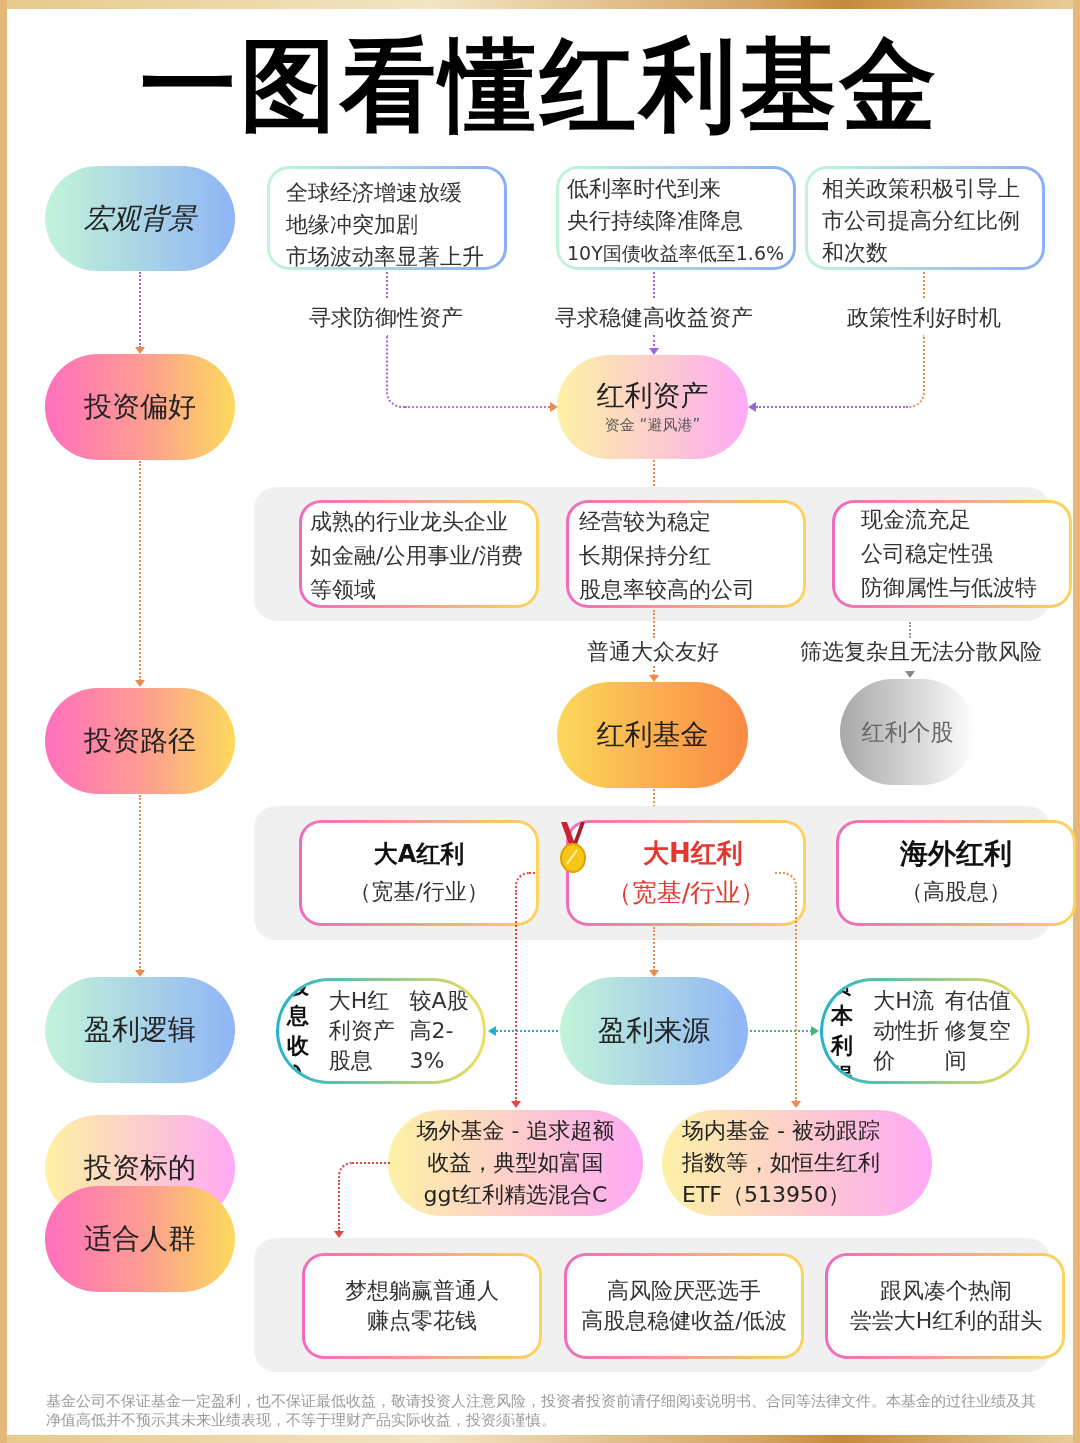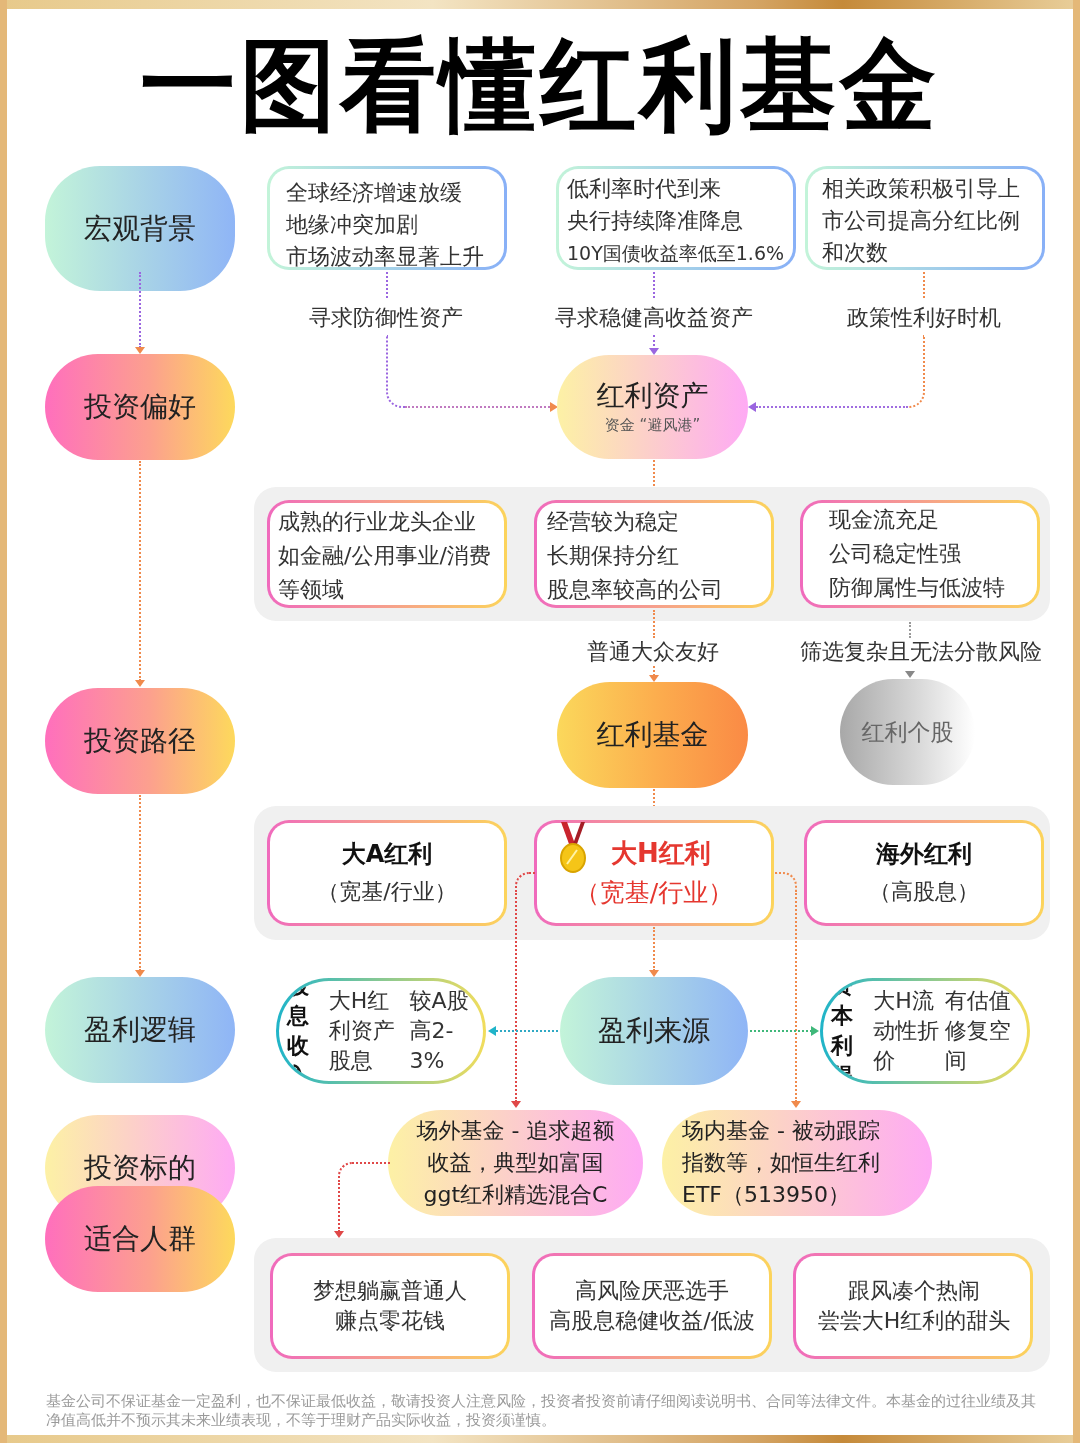--- a/index.html
+++ b/index.html
@@ -17,21 +17,21 @@
     letter-spacing: 4px; color: #000; line-height: 110px; transform: scaleY(1.05); }
   .pill { position: absolute; border-radius: 55px; display: flex; flex-direction: column;
     align-items: center; justify-content: center; font-size: 28px; color: #222; }
   .g-blue { background: linear-gradient(90deg, #c3f4d9 0%, #a9d4e6 50%, #8fb5f6 100%); }
   .g-pink { background: linear-gradient(90deg, #ff6fbd 0%, #fca08e 55%, #fdd95c 100%); }
   .g-yp { background: linear-gradient(90deg, #fdf1a5 0%, #fcd1c8 45%, #feaaf4 100%); }
   .g-orange { background: linear-gradient(90deg, #fbd85b 0%, #fcab4d 55%, #fa8a45 100%); }
   .g-gray { background: linear-gradient(90deg, #a8a8a8 0%, #d6d6d6 55%, #ffffff 100%); }
 
   .box-blue { position: absolute; border-radius: 22px; padding: 3px; background: linear-gradient(90deg, #c3f4d9, #88b0f7); }
-  .box-pink { position: absolute; border-radius: 22px; padding: 3px; background: linear-gradient(90deg, #f06abd, #fcd45b); }
+  .box-pink { position: absolute; border-radius: 22px; padding: 3px; background: linear-gradient(90deg, #f06abd, #fcd45b); margin-left: 32px; }
   .box-teal { position: absolute; border-radius: 55px; padding: 3px; background: linear-gradient(90deg, #1fb4c9, #f2dd5c); }
   .inner { width: 100%; height: 100%; background: #fff; border-radius: 19px; padding: 6px 14px;
     font-size: 22px; line-height: 34px; color: #333; overflow: hidden; }
   .inner.center { display: flex; flex-direction: column; align-items: center; justify-content: center; text-align: center; }
   .box-teal .inner { border-radius: 52px; display: flex; flex-direction: row; align-items: center; justify-content: center; padding: 0 8px; line-height: 30px; }
 
   .panel { position: absolute; background: #f0f0f0; border-radius: 22px; }
   .label { position: absolute; font-size: 22px; color: #333; text-align: center; white-space: nowrap; }
   .vline { position: absolute; width: 0; border-left: 2px dotted #f08a4c; }
   .vline.purple { border-left-color: #9b66e0; }
@@ -57,21 +57,21 @@
 </head>
 <body>
 
 <div class="frame-top"></div>
 <div class="frame-bottom"></div>
 <div class="frame-left"></div>
 <div class="frame-right"></div>
 
 <h1 class="title">一图看懂红利基金</h1>
 
-<div class="pill g-blue" style="left:45px;top:166px;width:190px;height:125px;">
+<div class="pill g-blue" style="left:45px;top:166px;width:190px;height:105px;font-style:italic;">
     <span>宏观背景</span>
   </div>
 <div class="pill g-pink" style="left:45px;top:354px;width:190px;height:106px;">
     <span>投资偏好</span>
   </div>
 <div class="pill g-pink" style="left:45px;top:688px;width:190px;height:106px;">
     <span>投资路径</span>
   </div>
 <div class="pill g-blue" style="left:45px;top:977px;width:190px;height:106px;">
     <span>盈利逻辑</span>
@@ -188,21 +188,21 @@
   </div>
 </div>
 <svg class="medal" style="left:556px;top:822px;" width="34" height="52" viewBox="0 0 34 52">
   <path d="M5 0 L13 22 L19 22 L11 0 Z" fill="#c9242e"></path>
   <path d="M25 0 L17 22 L21 22 L29 0 Z" fill="#a51d26"></path>
   <ellipse cx="17" cy="36" rx="12" ry="14" fill="#f5c518" stroke="#d9a400" stroke-width="2"></ellipse>
   <path d="M11 42 L21 28" stroke="#fff3a8" stroke-width="2"></path>
 </svg>
 <div class="box-pink" style="left:804px;top:820px;width:240px;height:106px;">
   <div class="inner center" style="line-height:38px;">
-    <div class="strong" style="font-size:24px;text-align:right;">海外红利</div>
+    <div class="strong" style="font-size:28px;text-align:right;">海外红利</div>
     <div>（高股息）</div>
   </div>
 </div>
 
 <div class="corner" style="left:515px;top:872px;width:20px;height:20px;border-color:#e04848;border-bottom:none;border-right:none;border-radius:14px 0 0 0;"></div>
 <div class="vline red" style="left:515px;top:890px;height:212px;"></div>
 <div class="arrow-d red" style="left:511px;top:1101px;"></div>
 <div class="corner" style="left:775px;top:872px;width:22px;height:20px;border-color:#f08a4c;border-bottom:none;border-left:none;border-radius:0 14px 0 0;"></div>
 <div class="vline" style="left:795px;top:890px;height:212px;"></div>
 <div class="arrow-d" style="left:791px;top:1101px;"></div>

